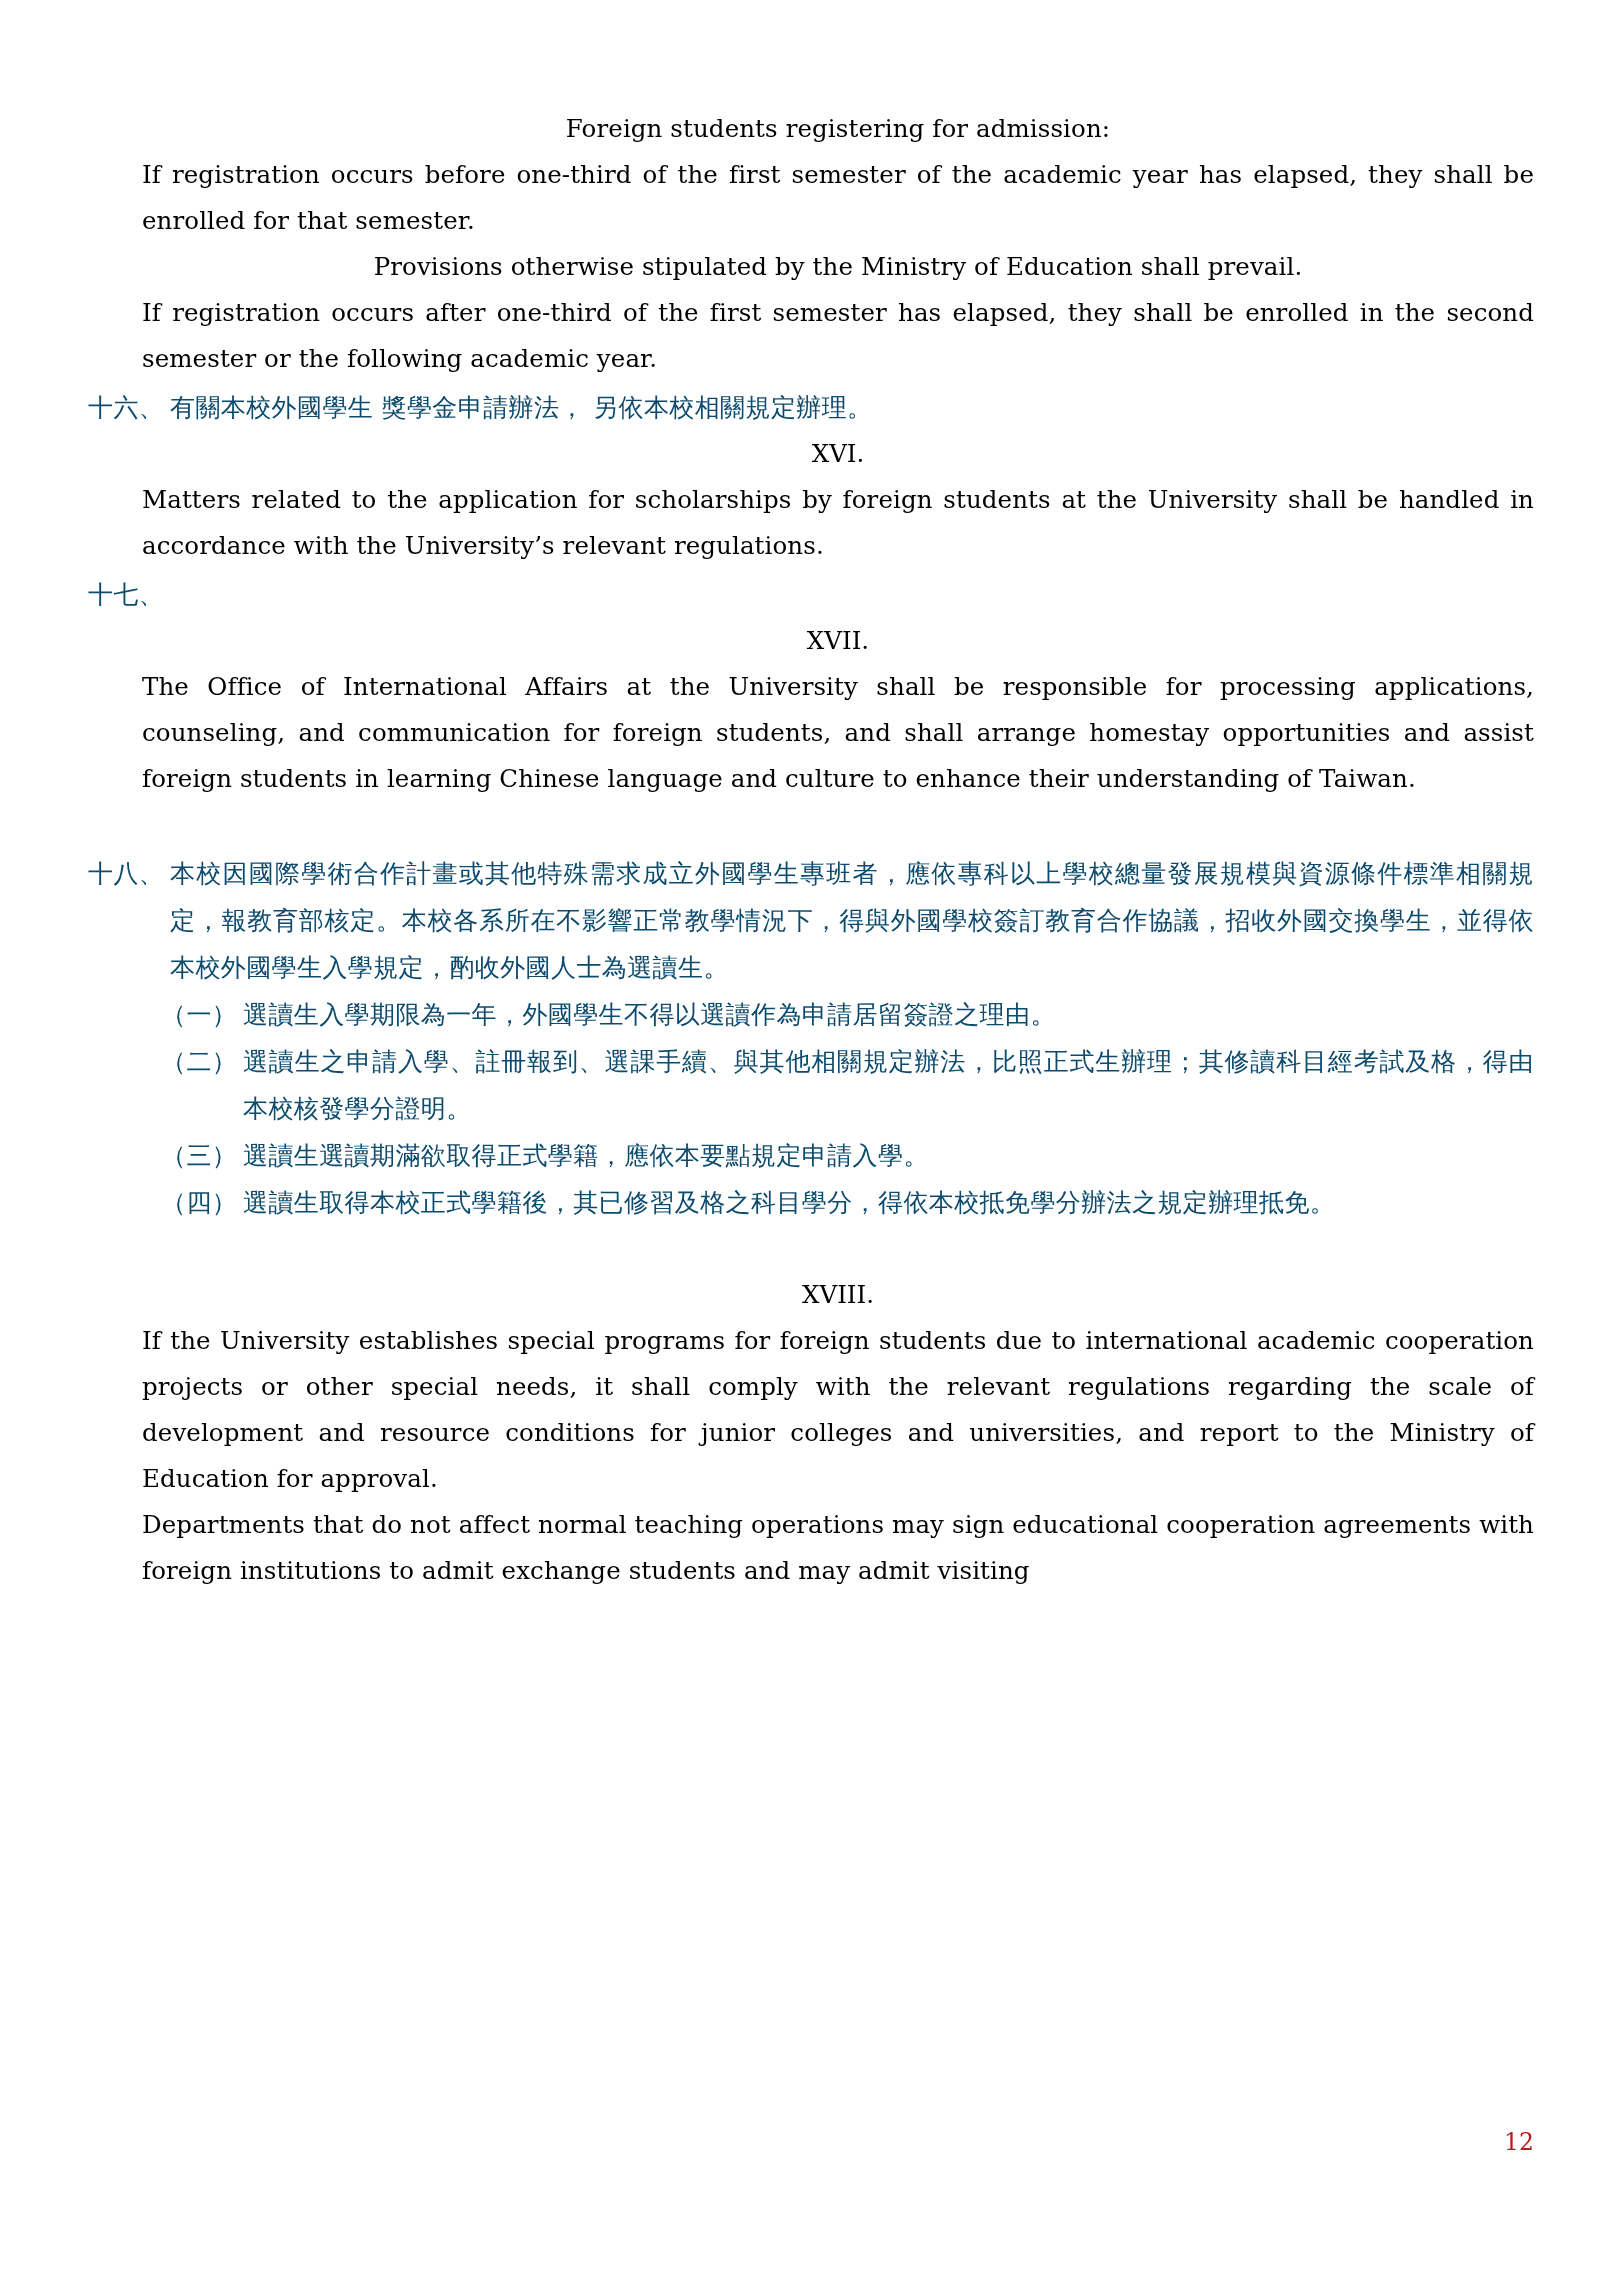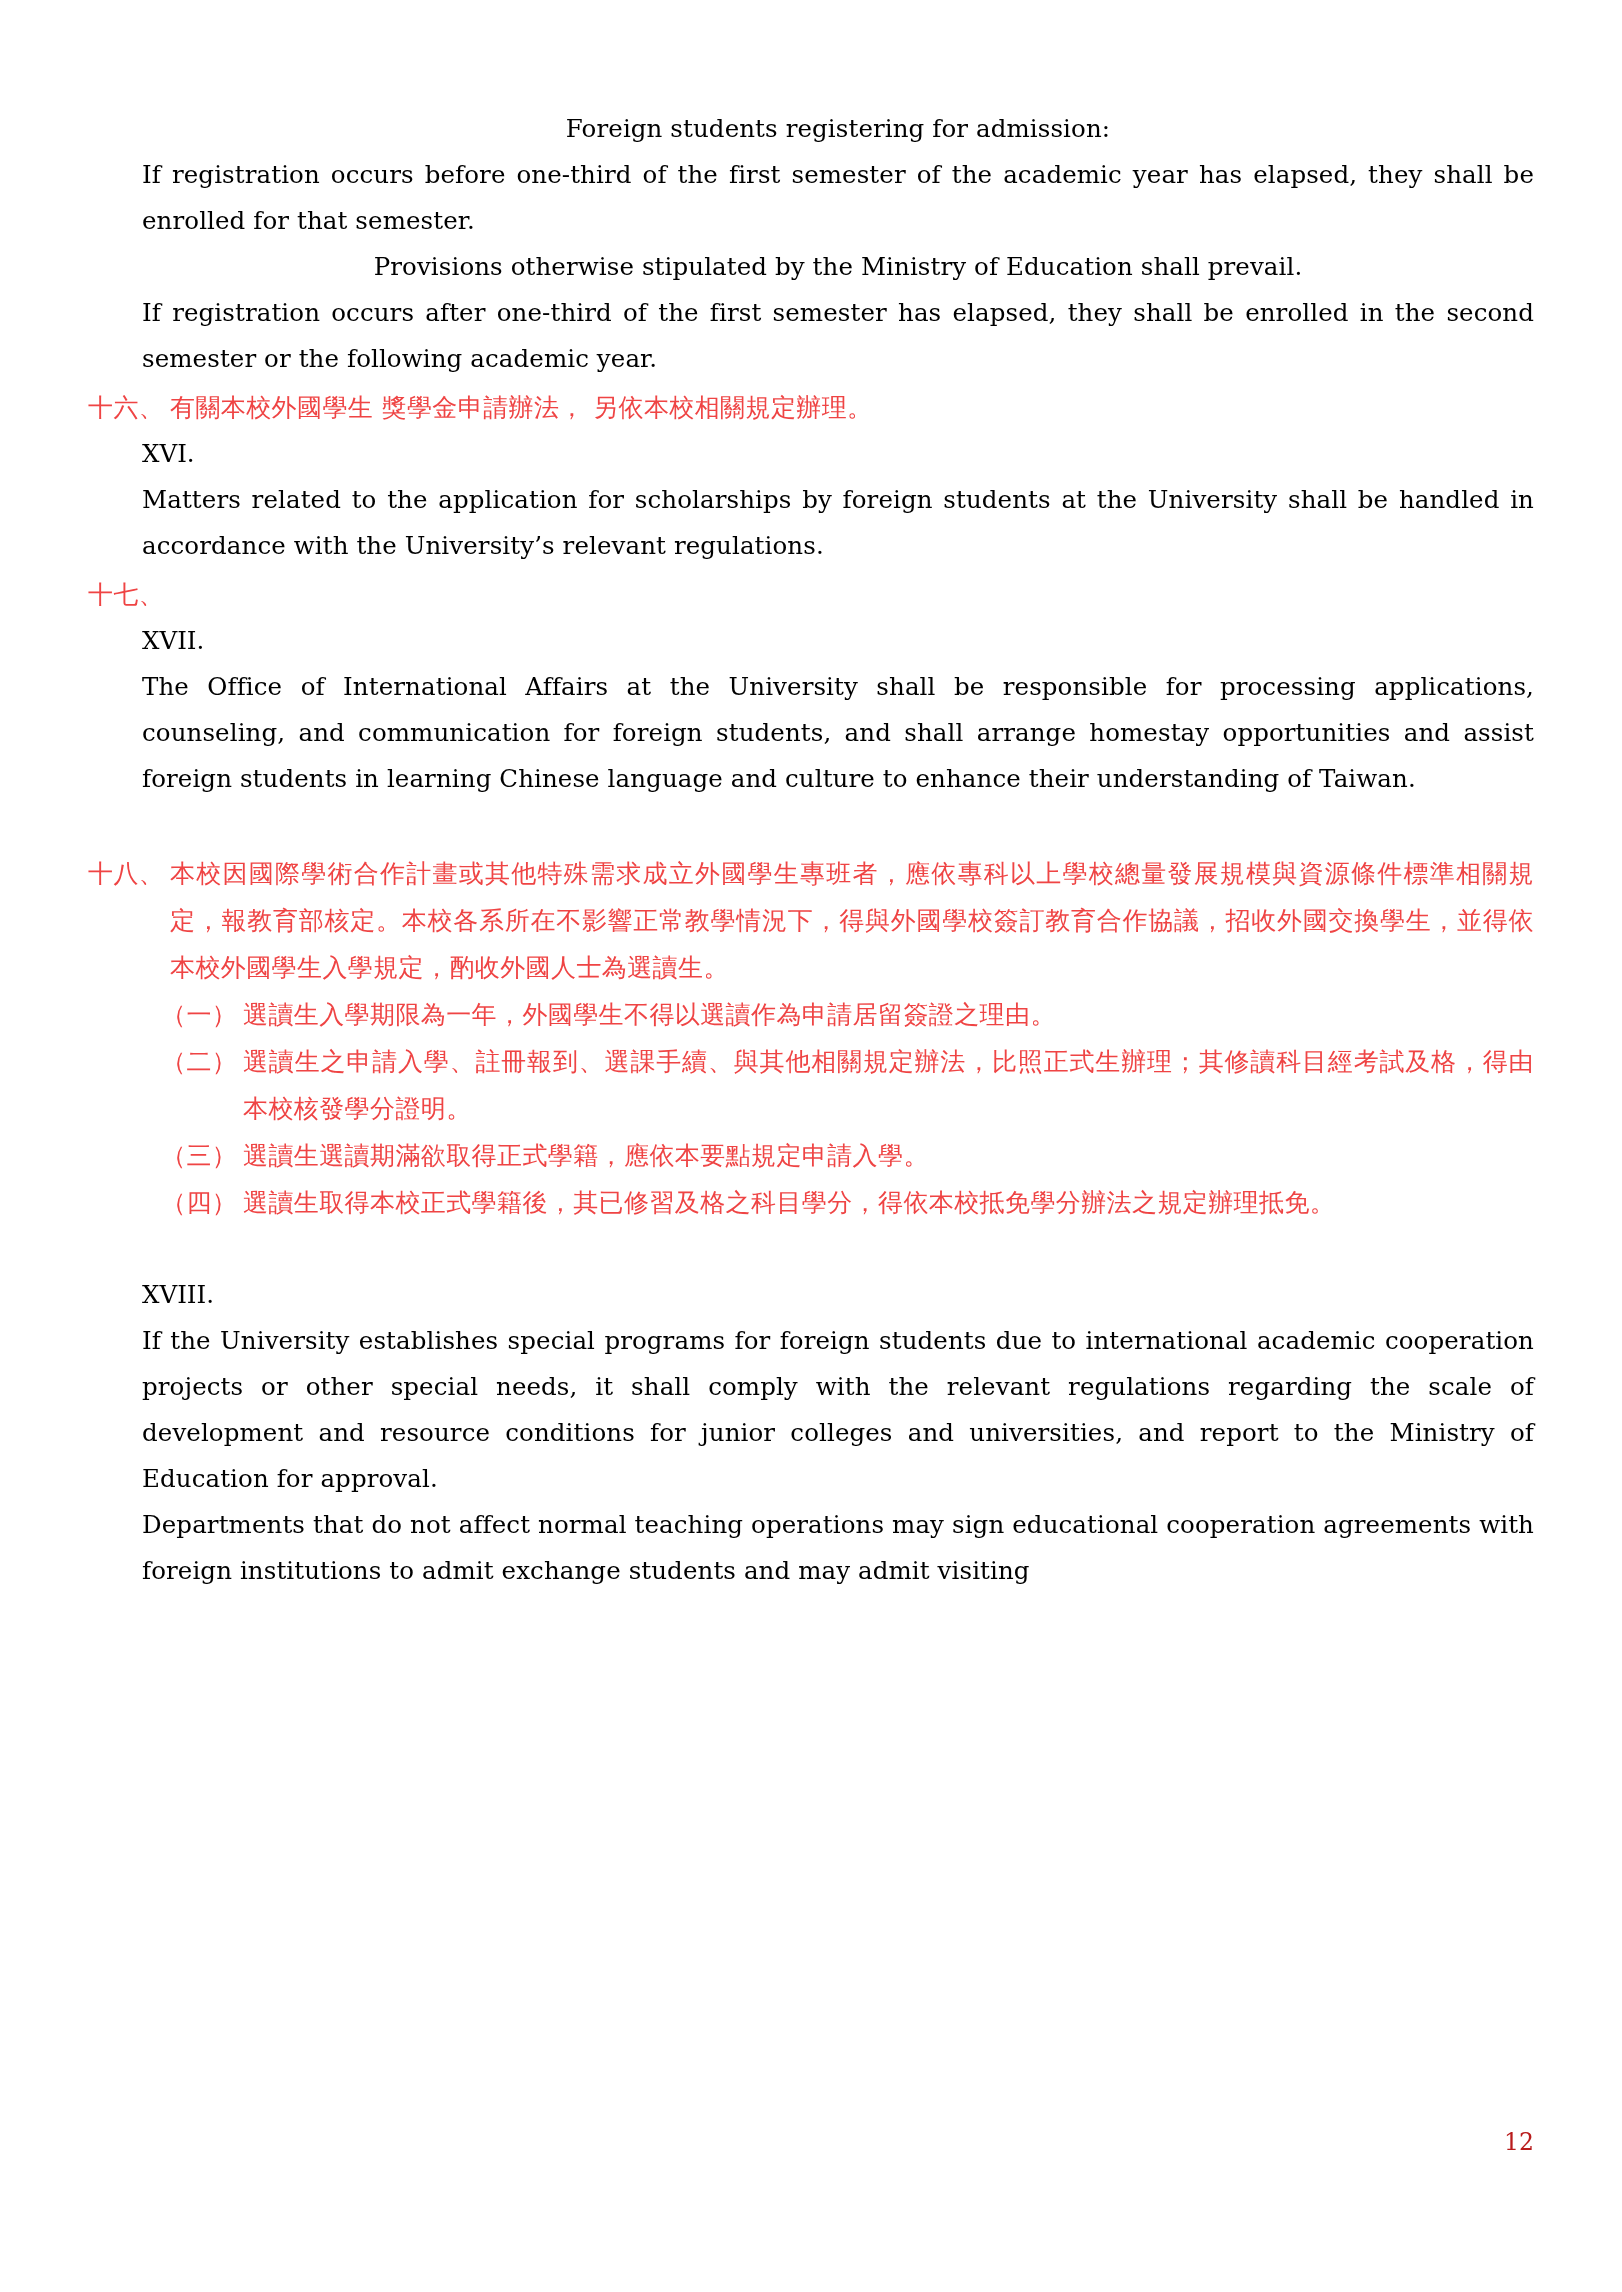--- a/index.html
+++ b/index.html
@@ -33,21 +33,21 @@
     text-align: center;
   }
 
   
   .zh {
     font-family: "DejaVu Serif", "Liberation Serif", serif;
     font-size: 25px;
     line-height: 47px;
     text-align: justify;
     letter-spacing: 0.4px;
-    color: #ef4444;
+    color: #0c4a6e;
   }
 
   
   .body-col {
     margin-left: 54px;   
   }
 
   .item {
     display: flex;
     align-items: flex-start;
@@ -89,21 +89,21 @@
   .page-number {
     position: absolute;
     right: 88px;
     bottom: 139px;
     font-family: "DejaVu Serif", "Liberation Serif", serif;
     font-size: 23.5px;
     line-height: 1;
     color: #b91c1c;
   }
 
-  p { margin: 0; }
+  p { margin: 0; text-align: center; }
 </style>
 </head>
 <body>
 
 <div class="page">
 
   <div class="body-col">
     <p class="en en-left">Foreign students registering for admission:</p>
     <p class="en">If registration occurs before one-third of the first semester of the academic year has elapsed, they shall be enrolled for that semester.</p>
     <p class="en en-left">Provisions otherwise stipulated by the Ministry of Education shall prevail.</p>

